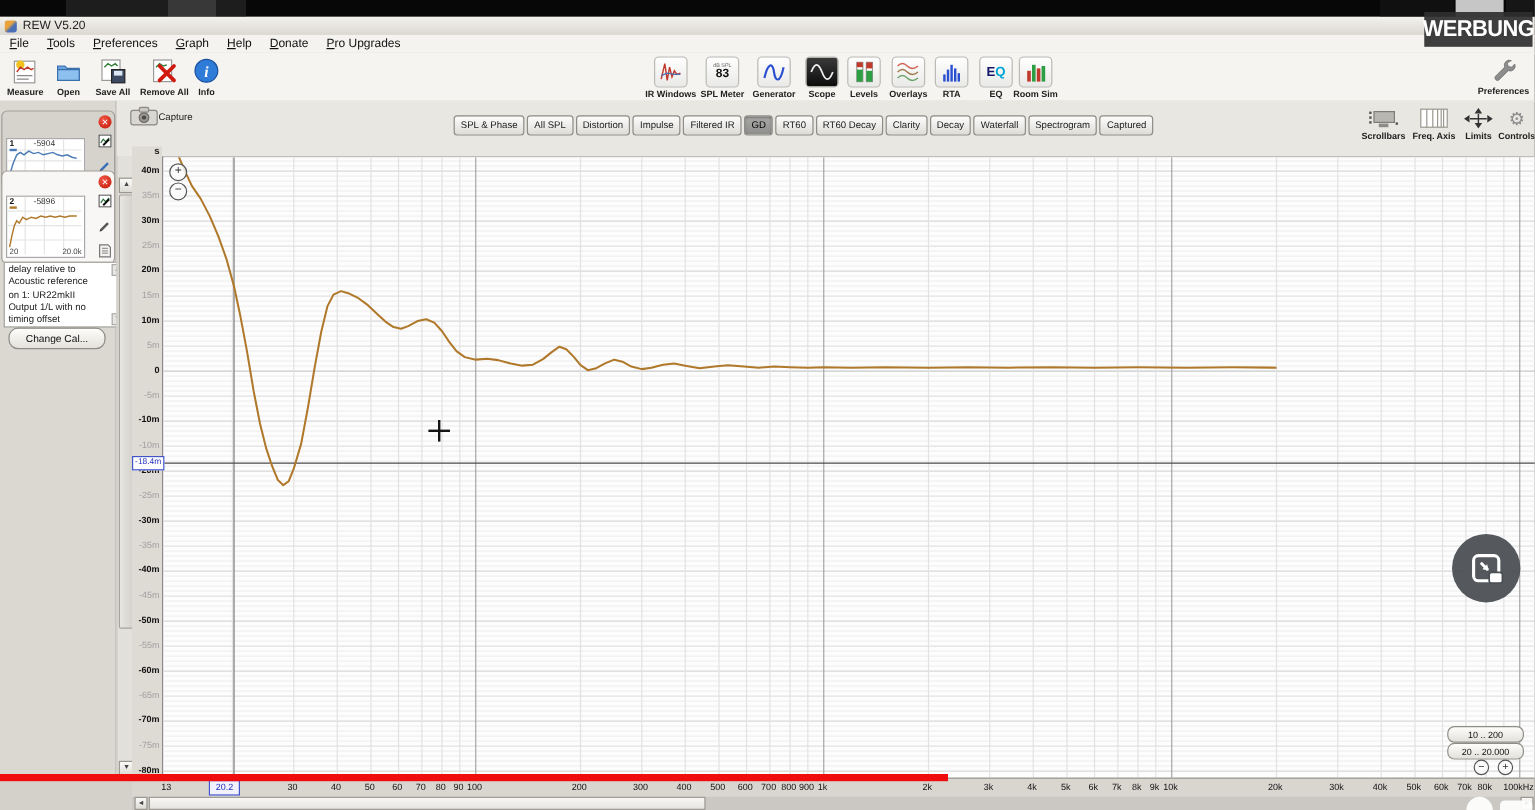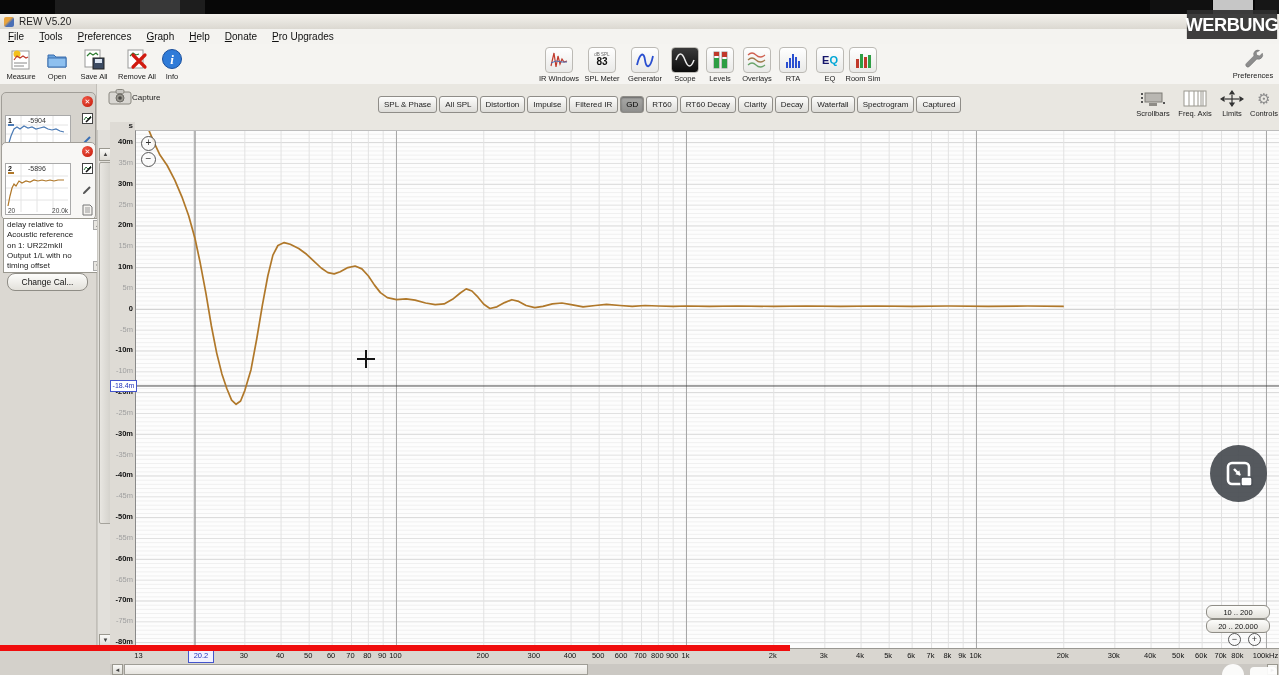--- a/index.html
+++ b/index.html
@@ -22,21 +22,21 @@
   #menubar{left:0;top:29px;width:1279px;height:15px;background:#f4f3f0;border-bottom:1px solid #d8d6d0;
     display:flex;align-items:center;padding-left:8px;gap:15px;font-size:10px;color:#111;}
   .menu-item::first-letter{text-decoration:underline;}
   
   #toolbar{left:0;top:44px;width:1279px;height:40px;background:#f5f4f1;border-bottom:1px solid #cecbc5;}
   .tbtn{position:absolute;width:44px;display:flex;flex-direction:column;align-items:center;
     font-size:7.5px;color:#222;top:3px;}
   .tbtn .ic{width:26px;height:24px;display:flex;align-items:center;justify-content:center;margin-bottom:1px;}
   .tile{background:linear-gradient(#ffffff,#e9e9e7);border:1px solid #bcbab5;border-radius:4px;}
   .tile.dark{background:linear-gradient(#3a3a3a,#0c0c0c);}
-  .lbl{white-space:nowrap;}
+  .lbl{white-space:nowrap;font-weight:bold;}
   
   #row2{left:0;top:84px;width:1279px;height:46px;background:#e9e7e1;}
   #expand-btn{left:3px;top:4px;position:absolute;width:47px;height:13px;border:1px solid #98968f;border-radius:7px;
     background:linear-gradient(#fdfdfb,#e6e4de);font-size:8px;display:flex;align-items:center;justify-content:center;gap:2px;color:#222;}
   #expand-chev{font-size:8px;border:1px solid #888;border-radius:50%;width:9px;height:9px;line-height:8px;text-align:center;}
   #capture-btn{left:108px;top:4px;position:absolute;width:36px;display:flex;flex-direction:row;align-items:center;font-size:8px;color:#222;}
   #tab-bar{left:378px;top:12px;position:absolute;display:flex;gap:2px;}
   .gtab{height:13px;padding:1px 5px;border:1px solid #8f8d88;border-radius:3px;font-size:8px;color:#222;
     background:linear-gradient(#fdfdfc,#dddcd8);display:flex;align-items:center;white-space:nowrap;}
   .gtab.active{background:linear-gradient(#a9a9a7,#8f8f8d);box-shadow:inset 0 1px 2px rgba(0,0,0,.4);color:#000;}
@@ -83,21 +83,21 @@
     font-size:10px;line-height:11px;text-align:center;color:#333;}
   #cursor-ylabel{position:absolute;left:-26px;top:249px;width:25px;height:10px;background:#fff;border:1px solid #4455cc;
     color:#2233bb;font-size:7px;text-align:center;line-height:10px;z-index:5;}
   #crosshair-v{position:absolute;left:229px;top:219px;width:2px;height:18px;background:#151515;}
   #crosshair-h{position:absolute;left:221px;top:227px;width:18px;height:2px;background:#151515;}
   .rangebtn{position:absolute;left:1070px;width:62px;height:12px;border:1px solid #8f8d86;border-radius:6px;
     background:linear-gradient(#fdfdfb,#e3e1db);font-size:7.5px;display:flex;align-items:center;justify-content:center;color:#111;}
   
   #xaxis{left:96px;top:648px;width:1183px;height:16px;background:#d9d6d0;border-top:1px solid #9a9892;}
   .xtick{position:absolute;top:2px;width:40px;text-align:center;font-size:7.5px;color:#111;}
-  #cursor-xlabel{position:absolute;left:92px;top:1px;width:24px;height:11px;background:#f2f2ff;border:1px solid #4455cc;
+  #cursor-xlabel{position:absolute;left:78px;top:1px;width:24px;height:11px;background:#f2f2ff;border:1px solid #4455cc;
     color:#2233bb;font-size:7.5px;text-align:center;line-height:10px;}
   
   #hscroll{left:96px;top:664px;width:1183px;height:11px;background:#cbc8c3;}
   .harrow{position:absolute;top:0;width:11px;height:11px;background:linear-gradient(#fafaf8,#dcdad4);border:1px solid #9a988f;
     font-size:6px;color:#444;text-align:center;line-height:10px;box-sizing:border-box;}
   #hthumb{position:absolute;left:28px;top:0px;width:464px;height:11px;background:linear-gradient(#f8f7f5,#e6e4df);border:1px solid #9f9d96;box-sizing:border-box;}
   #corner-bl{left:0;top:651px;width:110px;height:24px;background:#d4d1cb;}
   
   #redbar{left:0;top:645px;width:790px;height:6px;background:#f00d0d;z-index:50;}
   #pip-btn{left:1210px;top:445px;width:57px;height:57px;border-radius:50%;background:rgba(72,76,82,.93);z-index:55;

